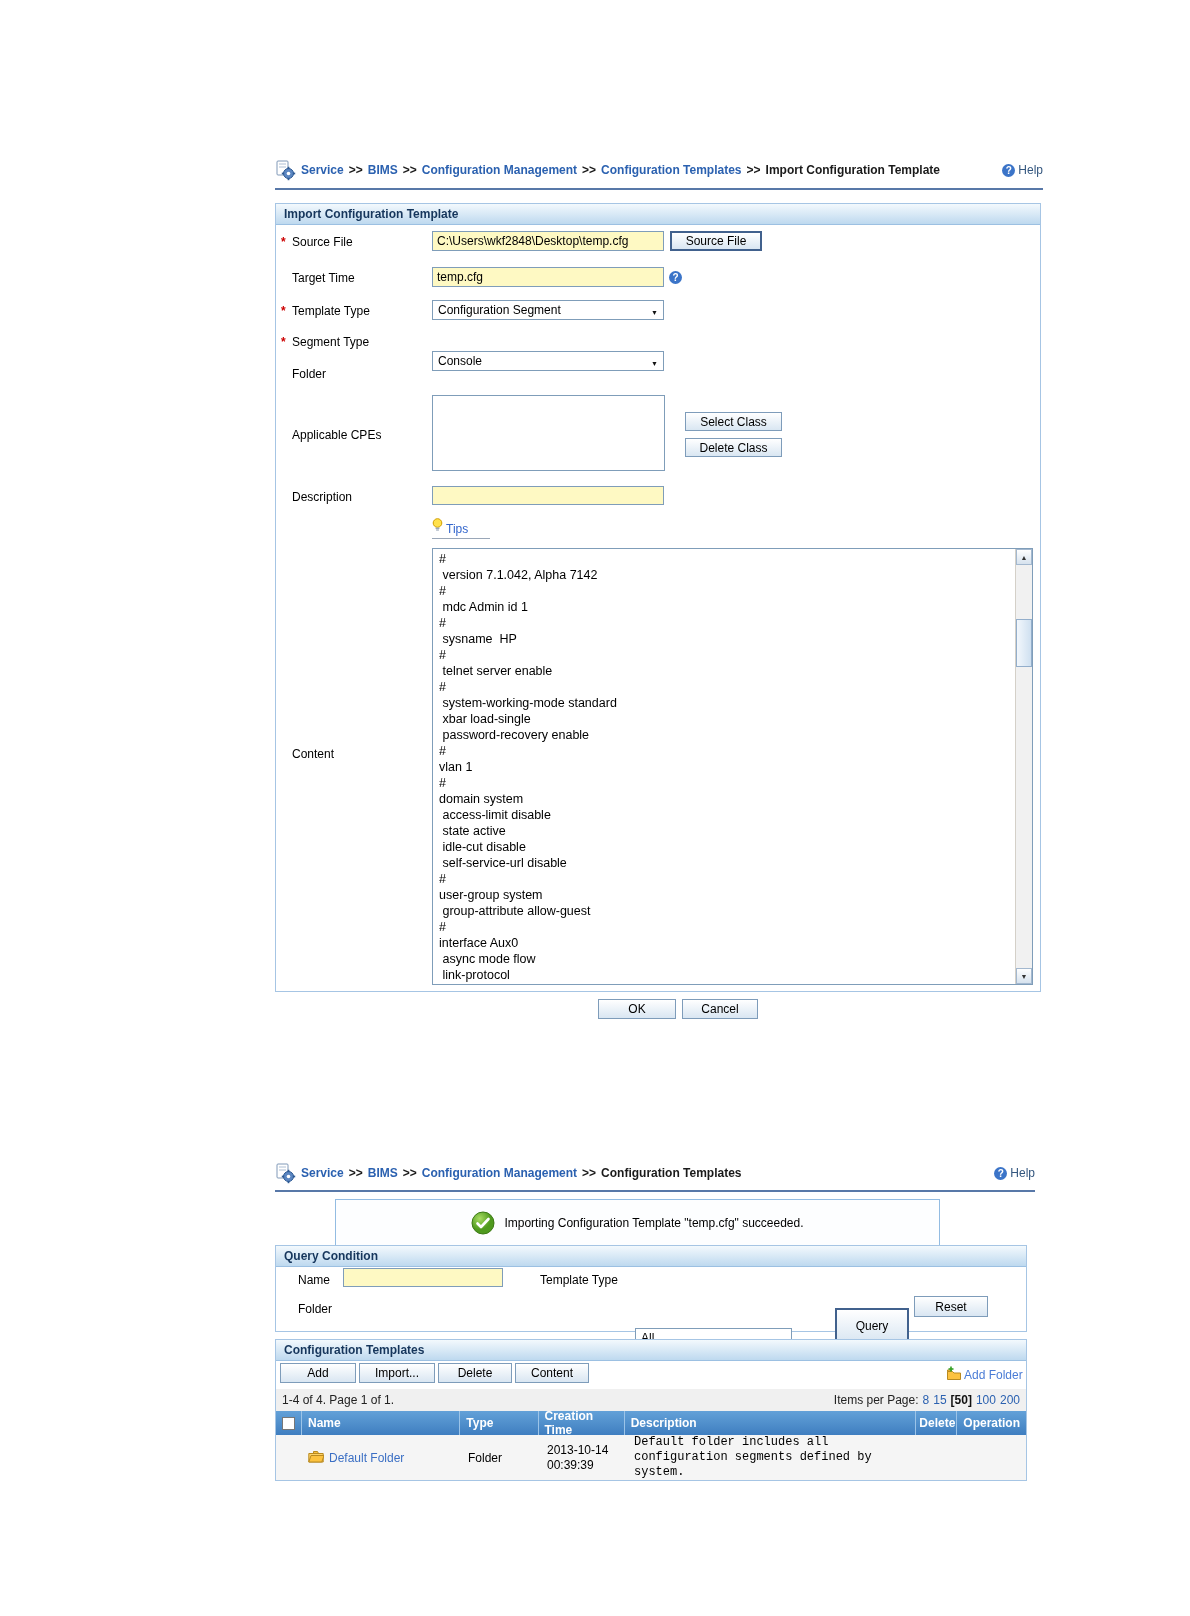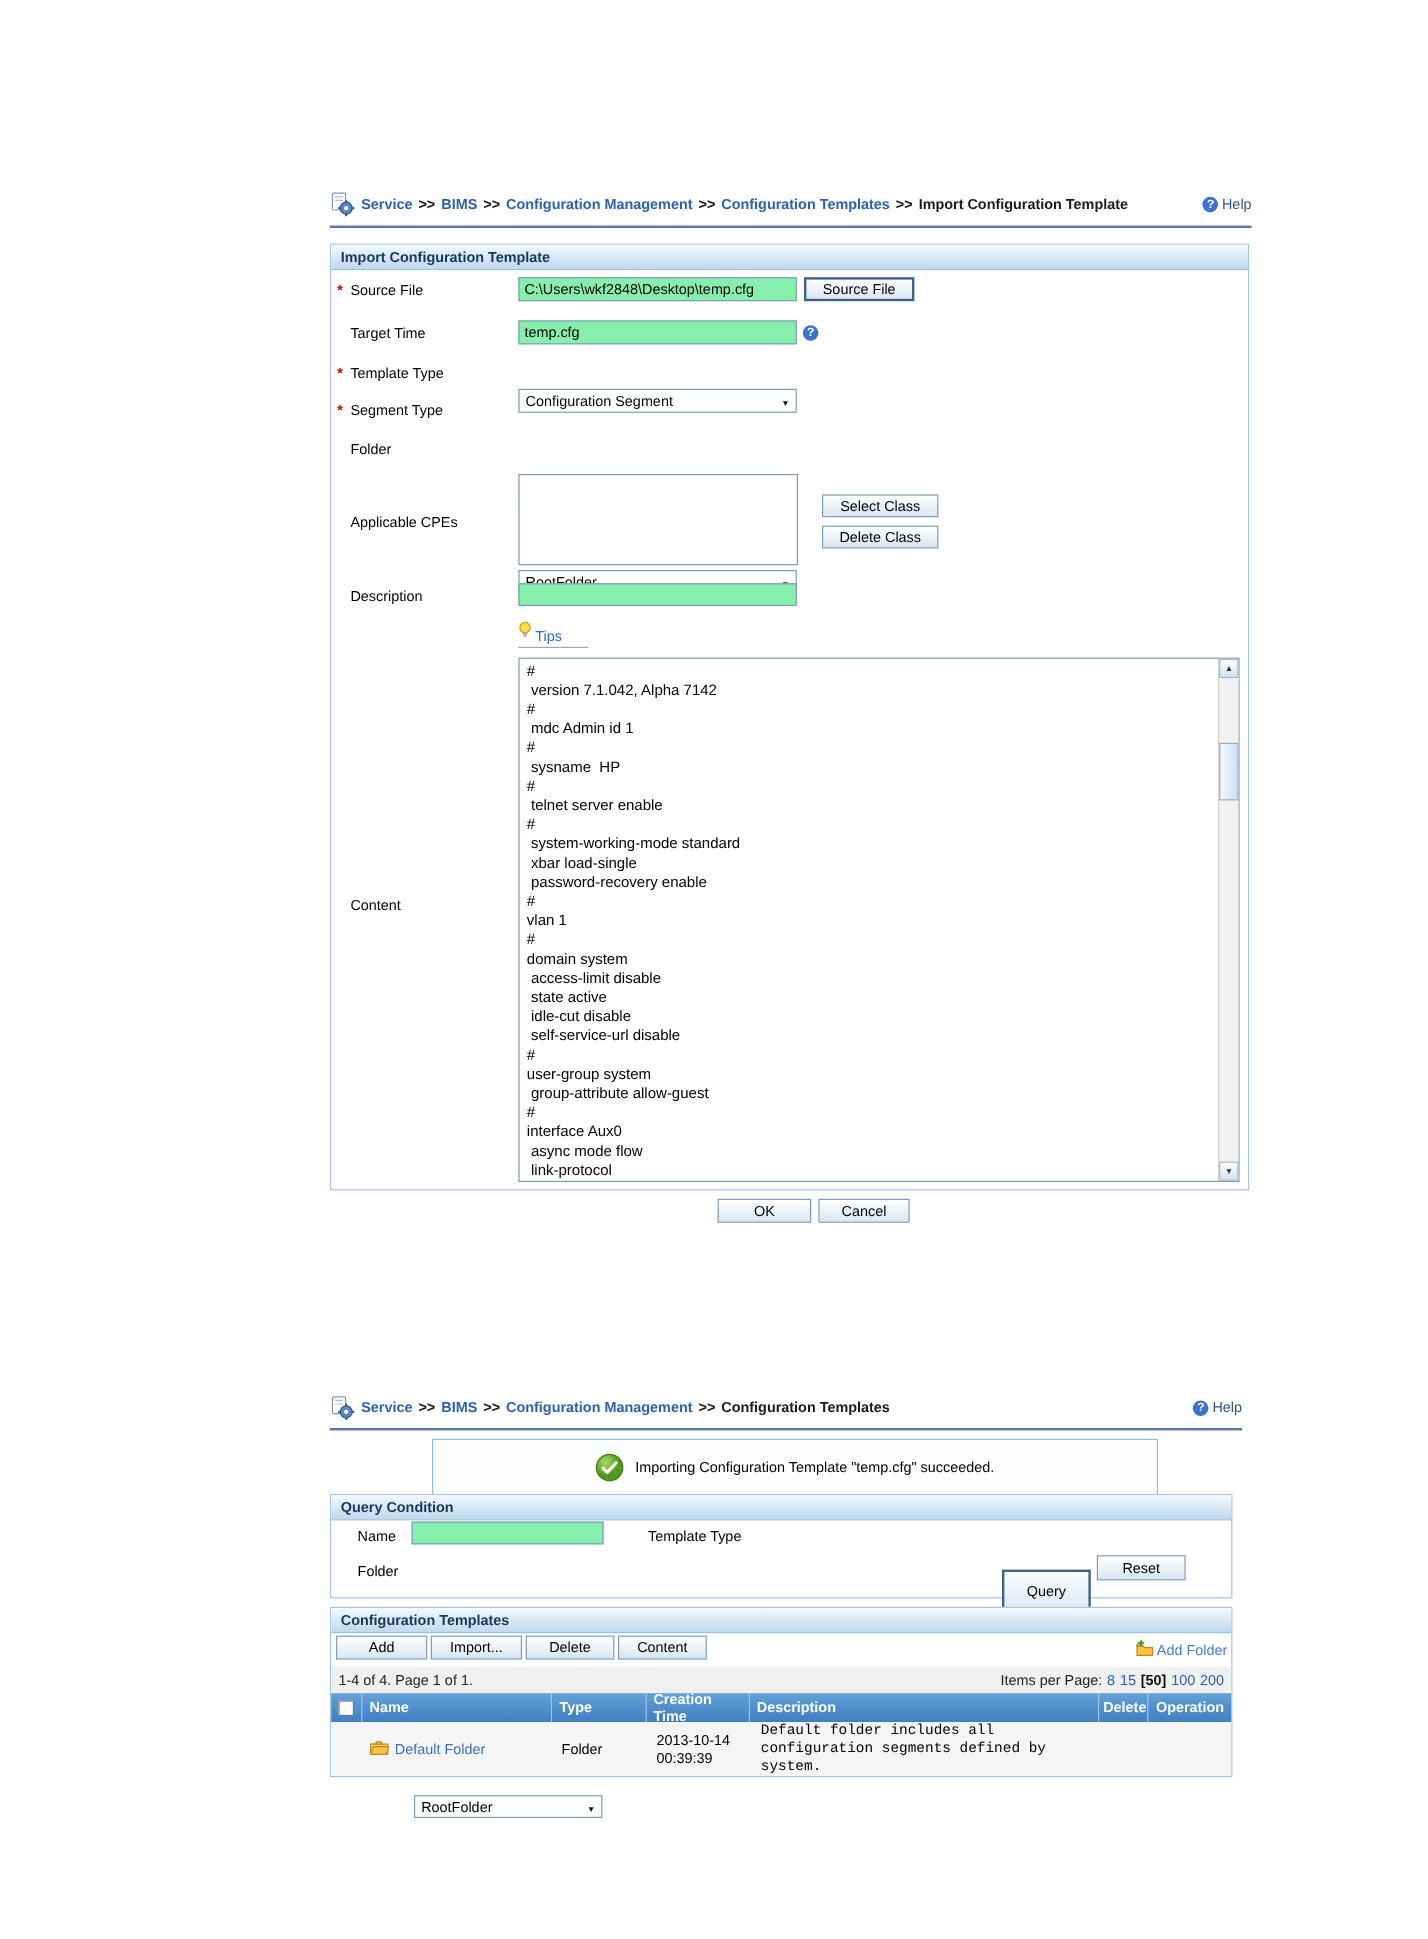--- a/index.html
+++ b/index.html
@@ -15,23 +15,23 @@
   .crumb .cur { color:#1a1a1a; white-space:nowrap; }
   .helpbox { position:absolute; right:0; top:0; display:flex; align-items:center; gap:3px;
              font-weight:normal; color:#33567e; cursor:pointer; font-size:12px; height:22px; }
   .qico { width:13px; height:13px; border-radius:50%; background:#3b74c8; color:#fff;
           font-size:10px; font-weight:bold; display:flex; align-items:center; justify-content:center; flex:none; }
   .divider { background:#5878a8; height:2px; }
   .panel { border:1px solid #a6c5e4; background:#fff; }
   .bar { background:linear-gradient(#f3f9fd,#bed9ef); border-bottom:1px solid #9cc0e2;
          color:#16365c; font-size:12px; font-weight:bold; padding:3px 8px; }
   .inp { border:1px solid #7f9db9; font-family:inherit; font-size:12px; padding:2px 4px;
-         background:#86efac; color:#000; }
+         background:#fef9c3; color:#000; }
   .sel { border:1px solid #7f9db9; background:#fff; font-size:12px; line-height:14px;
-         padding:2px 18px 2px 5px; position:relative; cursor:pointer; color:#000; white-space:nowrap;margin-top:24px; }
+         padding:2px 18px 2px 5px; position:relative; cursor:pointer; color:#000; white-space:nowrap; }
   .sel .arr { position:absolute; right:5px; top:5px; font-size:7px; color:#111; }
   .btn { background:linear-gradient(#ffffff,#d9e6f2); border:1px solid #7e9cba; font-size:12px;
          color:#000; text-align:center; cursor:pointer; display:flex; align-items:center;
          justify-content:center; white-space:nowrap; }
   .btn.primary { border:2px solid #41618d; }
   .listbox { border:1px solid #7f9db9; background:#fff; }
   .tips { display:flex; align-items:flex-end; gap:3px; border-bottom:1px solid #9aa7b8;
           padding-bottom:2px; width:58px; cursor:pointer; }
   .tips .tiplbl { color:#3366cc; font-size:12px; }
   .content-box { border:1px solid #7f9db9; background:#fff; }
@@ -206,21 +206,21 @@
   <a>Configuration Management</a>
   <b class="sep">&gt;&gt;</b>
   <b class="cur">Configuration Templates</b>
   <span class="helpbox">
     <span class="qico">?</span>
     <span>Help</span>
   </span>
 </div>
 <div class="abs divider" style="left:275px; top:1190px; width:760px;"></div>
 
-<div class="abs smsg" style="left:360px; top:1199px; width:605px; height:48px;">
+<div class="abs smsg" style="left:335px; top:1199px; width:605px; height:48px;">
   <span style="flex:none; width:24px; height:24px;">
     <svg width="24" height="24" viewBox="0 0 24 24">
       <defs>
         <radialGradient id="g1" cx="35%" cy="30%">
           <stop offset="0%" stop-color="#a8dc62"></stop>
             <stop offset="100%" stop-color="#4f9a1e"></stop>
         </radialGradient>
       </defs>
       <circle cx="12" cy="12" r="11" fill="url(#g1)" stroke="#3d7a16"></circle>
       <path d="M6.5 12.5 l3.5 3.5 l7.5 -8" stroke="#ffffff" stroke-width="2.6" fill="none" stroke-linecap="round" stroke-linejoin="round"></path>

